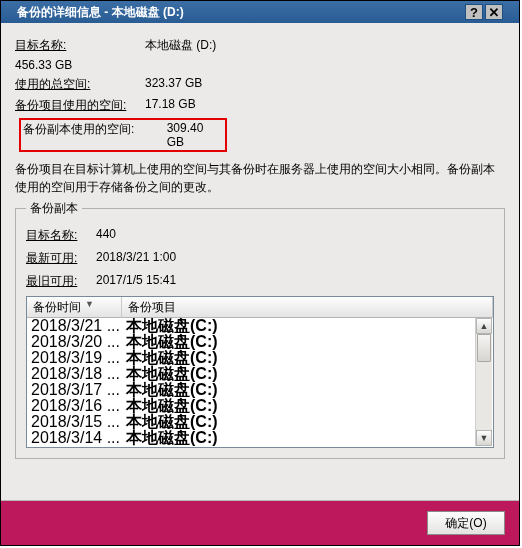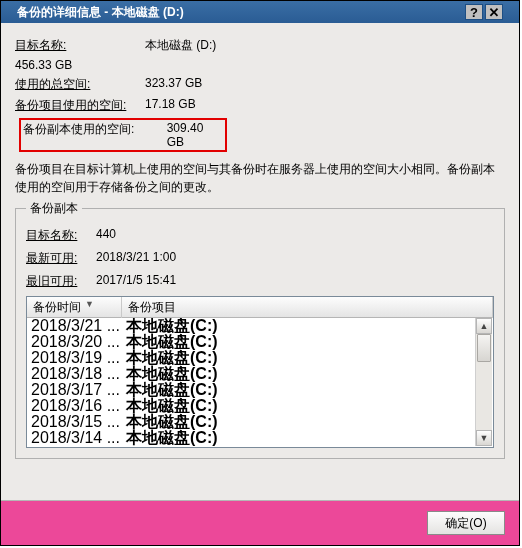--- a/index.html
+++ b/index.html
@@ -23,21 +23,21 @@
   .listhdr .col.c2{flex:1;}
   .sorticon{margin-left:4px;font-size:9px;color:#555;}
   .rows{height:128px;overflow:hidden;}
   .row{display:flex;height:16px;align-items:center;font-size:16px;}
   .row .c1{width:95px;padding-left:4px;box-sizing:border-box;}
   .row .c2{flex:1;padding-left:4px;box-sizing:border-box;font-weight:bold;}
   .scrollbar{position:absolute;right:1px;top:21px;bottom:1px;width:16px;background:#e9e7e3;border-left:1px solid #cfcfcf;}
   .sb-btn{height:16px;background:linear-gradient(#fdfdfd,#d9d7d3);border:1px solid #b5b5b5;box-sizing:border-box;display:flex;align-items:center;justify-content:center;font-size:9px;color:#444;}
   .sb-track{position:absolute;top:16px;bottom:16px;left:0;right:0;}
   .sb-thumb{position:absolute;left:1px;right:1px;top:0;height:26px;background:linear-gradient(#f5f4f2,#d7d5d1);border:1px solid #a9a7a3;border-radius:1px;}
-  .footer{height:44px;border-top:1px solid #b5b5b5;display:flex;align-items:center;justify-content:flex-end;padding:0 14px;background:#ec4899;}
+  .footer{height:44px;border-top:1px solid #b5b5b5;display:flex;align-items:center;justify-content:flex-end;padding:0 14px;background:#be185d;}
   button.ok{min-width:78px;height:24px;font-size:12px;background:linear-gradient(#fdfdfd,#e4e3e1);border:1px solid #8a8a8a;cursor:default;}
 </style>
 </head>
 <body>
 
 <div class="window">
   <div class="titlebar">
     <span class="ttl">备份的详细信息 - 本地磁盘 (D:)</span>
     <span class="ctrl">?</span>
     <span class="ctrl">✕</span>

